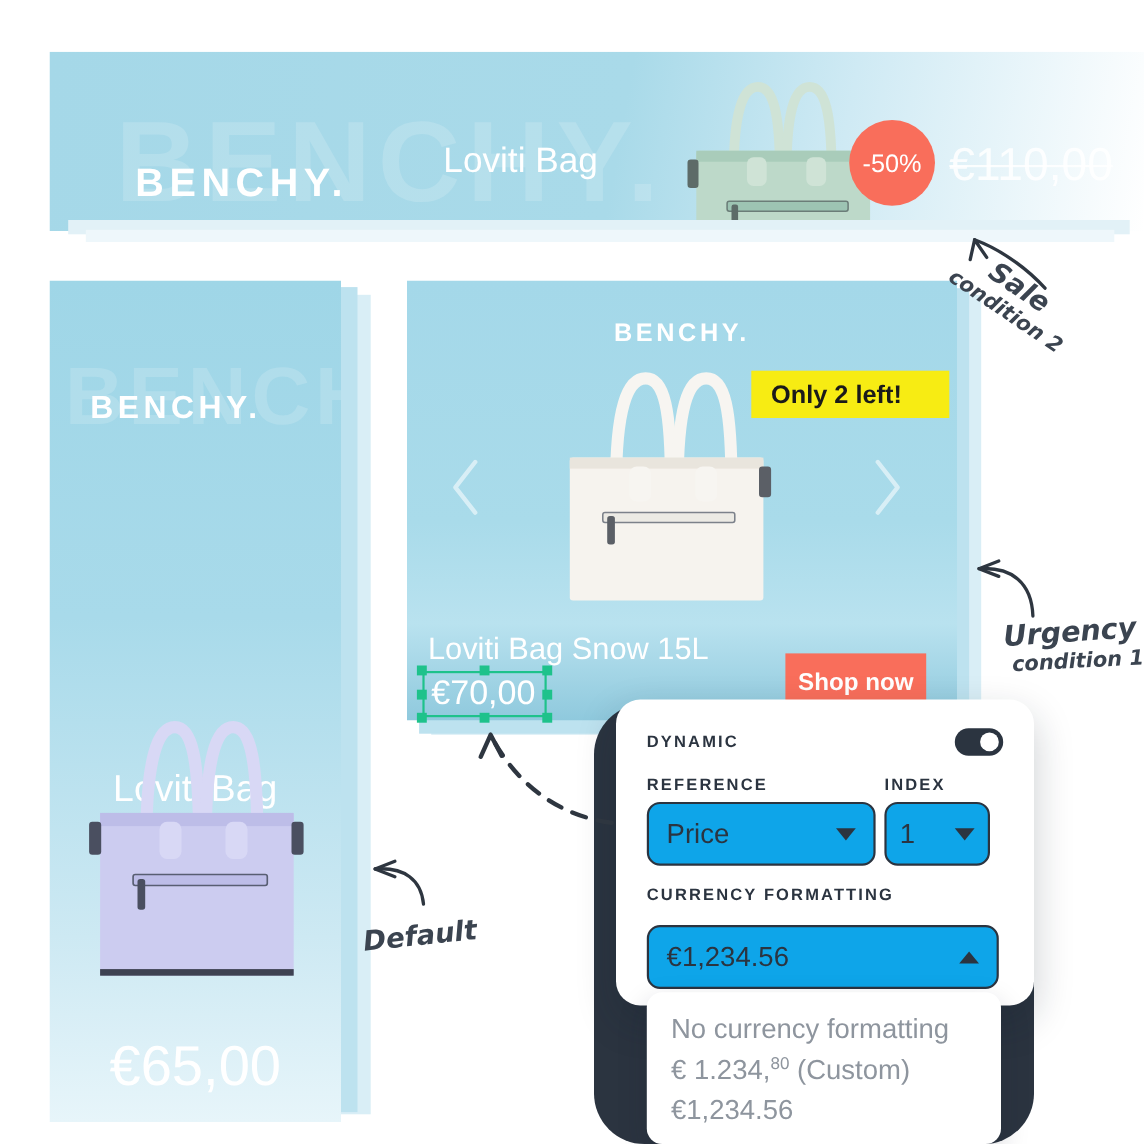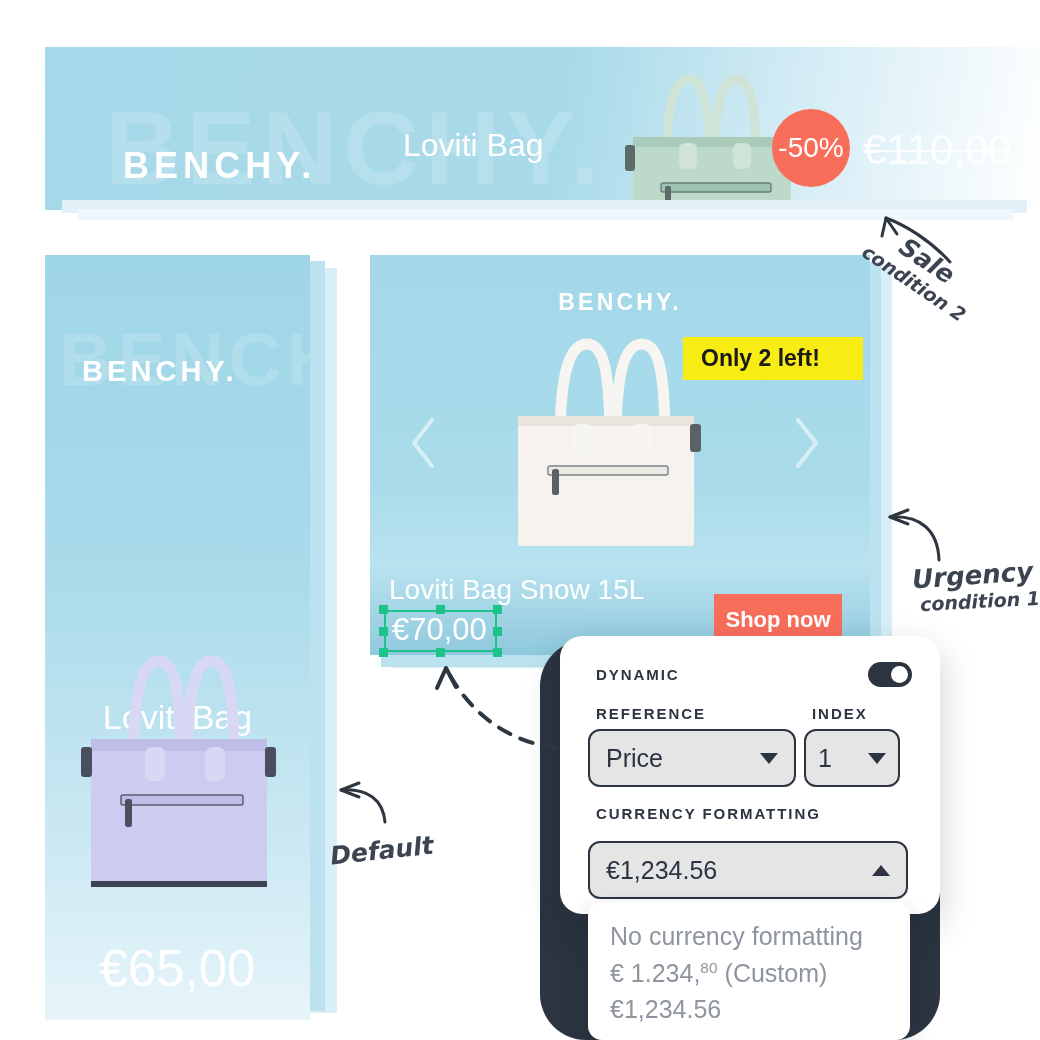--- a/index.html
+++ b/index.html
@@ -36,21 +36,21 @@
   #banner-top .brand { left: 78px; top: 98px; font-size: 36px; }
   #top-product-name {
     position: absolute; left: 358px; top: 78px; width: 200px;
     color: #fff; font-size: 32px; line-height: 1.28; font-weight: 400;
   }
   #top-bag { position: absolute; left: 560px; top: 18px; width: 210px; height: 195px; }
   #discount-badge {
     position: absolute; left: 727px; top: 62px; width: 78px; height: 78px;
     border-radius: 50%; background: #f96e5b; color:#fff;
     display:flex; align-items:center; justify-content:center;
-    font-size: 28px; font-weight: 500;
+    font-size: 23px; font-weight: 500;
   }
   #old-price {
     position: absolute; left: 818px; top: 79px; color: rgba(255,255,255,0.85);
     font-size: 42px; text-decoration: line-through; text-decoration-thickness: 2px;
   }
   #new-price {
     position: absolute; left: 818px; top: 118px; color: #fff;
     font-size: 47px; font-weight: 400;
   }
   .banner-under {
@@ -122,37 +122,37 @@
   }
 
   
   #dyn-panel {
     position: absolute; left: 560px; top: 636px; width: 380px; height: 278px;
     background:#fff; border-radius: 22px;
     box-shadow: 0 14px 36px rgba(20,30,45,0.22);
     padding: 26px 28px 0 28px;
   }
   .pl-label {
-    color:#2b3440; font-size: 15px; font-weight: 700; letter-spacing: 0.13em; margin-left: 8px;
+    color:#2b3440; font-size: 15px; font-weight: 700; letter-spacing: 0.13em;
   }
   #dyn-head { display:flex; align-items:center; justify-content:space-between; }
   #dyn-toggle {
     width: 44px; height: 25px; border-radius: 13px; background:#2b3440;
     position: relative;
   }
   #dyn-toggle::after {
     content:""; position:absolute; right:4px; top:4px;
     width:17px; height:17px; border-radius:50%; background:#fff;
   }
   #row-ref { display:flex; gap: 8px; margin-top: 18px; }
   .field-col { display:flex; flex-direction: column; }
   .sel-ctl {
     margin-top: 7px; border: 2px solid #2b3440; border-radius: 12px;
     height: 58px; display:flex; align-items:center; justify-content:space-between;
-    padding: 0 16px; color:#2b3440; font-size: 25px; background:#e5e5e5;
+    padding: 0 16px; color:#2b3440; font-size: 25px; background:#0ea5e9;
   }
   #ref-col { width: 208px; }
   #idx-col { width: 96px; }
   #idx-col .sel-ctl { padding: 0 12px; }
   .caret-d {
     width:0;height:0;border-left:9px solid transparent;border-right:9px solid transparent;
     border-top:11px solid #2b3440;
   }
   .caret-u {
     width:0;height:0;border-left:9px solid transparent;border-right:9px solid transparent;

